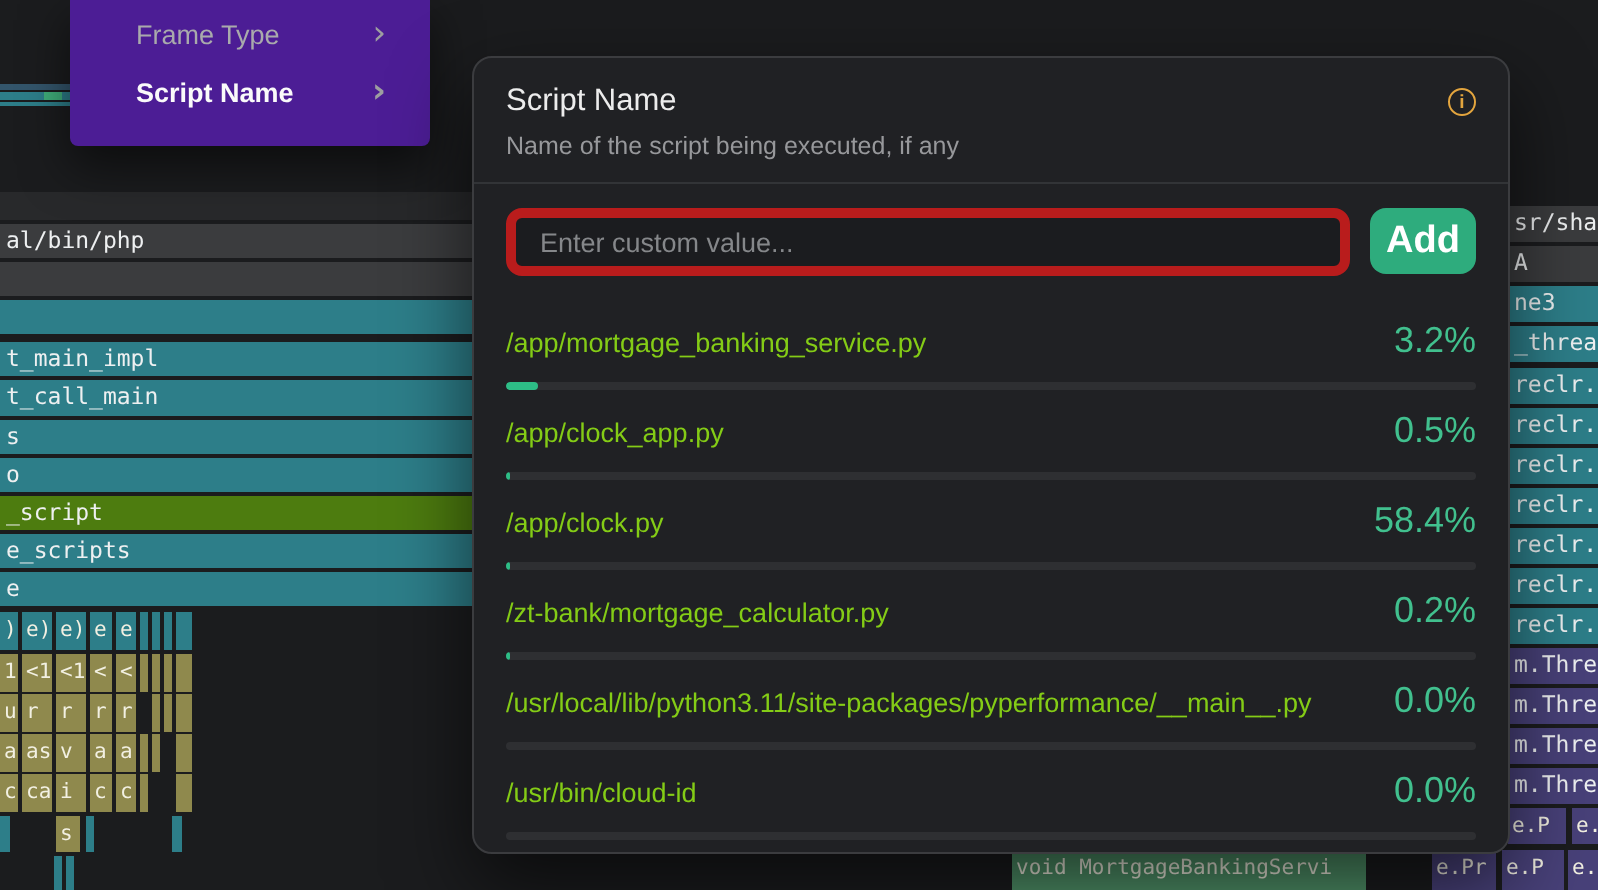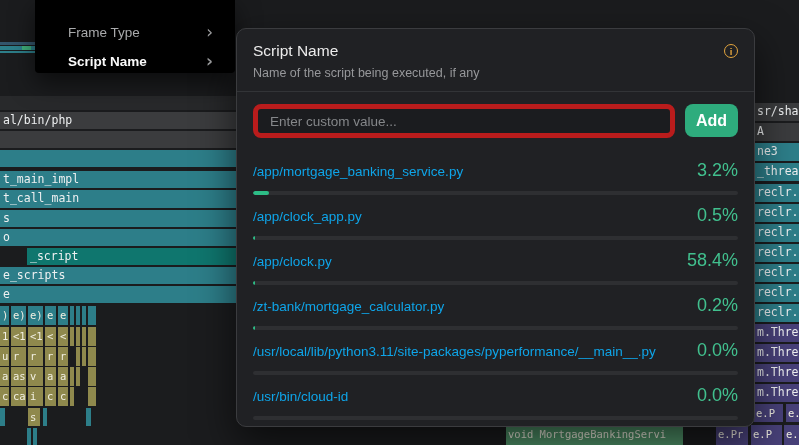--- a/index.html
+++ b/index.html
@@ -30,25 +30,25 @@
     font-size:10.5px;
     line-height:18px;
     color:#f2f0e2;
     padding-left:2px;
   }
   #minimap { position:absolute; left:0; top:40px; width:35px; height:14px; }
   .mini-sliver { position:absolute; }
 
   
   #context-menu {
-    position:absolute; left:35px; top:0; width:200px; height:73px;
-    background:#000000;
+    position:absolute; left:35px; top:0; width:180px; height:73px;
+    background:#4c1d95;
     border-radius:0 0 4px 4px;
     box-shadow:0 10px 24px rgba(0,0,0,.55);
-    padding-top:18px;
+    padding-top:3px;
     z-index:5;
   }
   .menu-item {
     height:29px; display:flex; align-items:center;
     padding:0 22px 0 33px; cursor:pointer;
     font-size:13.5px; color:#a9aaac;
   }
   .menu-item .chevron {
     margin-left:auto; color:#9d9ea0; font-size:17px; line-height:1;
     font-family:"DejaVu Sans", sans-serif;
@@ -83,28 +83,28 @@
   .pop-input {
     flex:1; height:34px; background:#1b1c1f;
     border:5px solid #b91c1c; border-radius:8px;
     color:#d7d8da; font-size:13.5px; padding:0 12px;
     font-family:"Liberation Sans", sans-serif;
     outline:none;
   }
   .pop-input::placeholder { color:#85878a; }
   .add-btn {
     width:53px; height:33px; border:none; border-radius:8px;
-    background:#2eac7d; color:#ffffff; font-weight:bold; font-size:16px;
+    background:#2eac7d; color:#ffffff; font-weight:bold; font-size:19px;
     cursor:pointer; font-family:"Liberation Sans", sans-serif;
   }
   .script-list { padding-top:2px; }
   .script-item { padding:10px 16px 0 16px; cursor:pointer; }
   .script-item-row { display:flex; align-items:baseline; gap:12px; }
   .script-name {
-    font-size:13.5px; color:#0ea5e9; white-space:nowrap;
+    font-size:13.5px; color:#84cc16; white-space:nowrap;
     overflow:hidden; text-overflow:ellipsis; flex:1;
   }
   .script-pct { font-size:18px; color:#41c08e; flex:none; }
   .script-track {
     margin-top:10px; height:4px; border-radius:2px; background:#2e2f32;
     overflow:hidden;
   }
   .script-fill { height:100%; border-radius:2px; background:#2dbd86; }
 </style>
 </head>
@@ -112,21 +112,21 @@
 
 <div id="flame-layer">
     <div class="flame-row" style="left: 0px; top: 96px; width: 237px; height: 14px; background: rgb(40, 41, 43);"></div>
     <div class="flame-row" style="left: 0px; top: 112px; width: 237px; height: 17px; background: rgb(59, 60, 62);">al/bin/php</div>
     <div class="flame-row" style="left: 0px; top: 131px; width: 237px; height: 17px; background: rgb(59, 60, 62);"></div>
     <div class="flame-row" style="left: 0px; top: 150px; width: 237px; height: 17px; background: rgb(45, 126, 137);"></div>
     <div class="flame-row" style="left: 0px; top: 190px; width: 237px; height: 18px; background: rgb(45, 126, 137);">t_call_main</div>
     <div class="flame-row" style="left: 0px; top: 171px; width: 237px; height: 17px; background: rgb(45, 126, 137);">t_main_impl</div>
     <div class="flame-row" style="left: 0px; top: 210px; width: 237px; height: 17px; background: rgb(45, 126, 137);">s</div>
     <div class="flame-row" style="left: 0px; top: 229px; width: 237px; height: 17px; background: rgb(45, 126, 137);">o</div>
-    <div class="flame-row" style="left: 0px; top: 248px; width: 237px; height: 17px; background: #0f766e; margin-left: 27px;">_script</div>
+    <div class="flame-row" style="left: 0px; top: 248px; width: 237px; height: 17px; background: #4d7c0f;">_script</div>
     <div class="flame-row" style="left: 0px; top: 267px; width: 237px; height: 17px; background: rgb(45, 126, 137);">e_scripts</div>
     <div class="flame-row" style="left: 0px; top: 286px; width: 237px; height: 17px; background: rgb(45, 126, 137);">e</div>
     <div class="flame-cell" style="left: 0px; top: 306px; width: 9px; height: 19px; background: rgb(45, 126, 137);">)</div>
     <div class="flame-cell" style="left: 11px; top: 306px; width: 15px; height: 19px; background: rgb(45, 126, 137);">e)</div>
     <div class="flame-cell" style="left: 28px; top: 306px; width: 15px; height: 19px; background: rgb(45, 126, 137);">e)</div>
     <div class="flame-cell" style="left: 45px; top: 306px; width: 11px; height: 19px; background: rgb(45, 126, 137);">e</div>
     <div class="flame-cell" style="left: 58px; top: 306px; width: 10px; height: 19px; background: rgb(45, 126, 137);">e</div>
     <div class="flame-cell" style="left: 70px; top: 306px; width: 4px; height: 19px; background: rgb(45, 126, 137);"></div>
     <div class="flame-cell" style="left: 76px; top: 306px; width: 4px; height: 19px; background: rgb(45, 126, 137);"></div>
     <div class="flame-cell" style="left: 82px; top: 306px; width: 4px; height: 19px; background: rgb(45, 126, 137);"></div>

